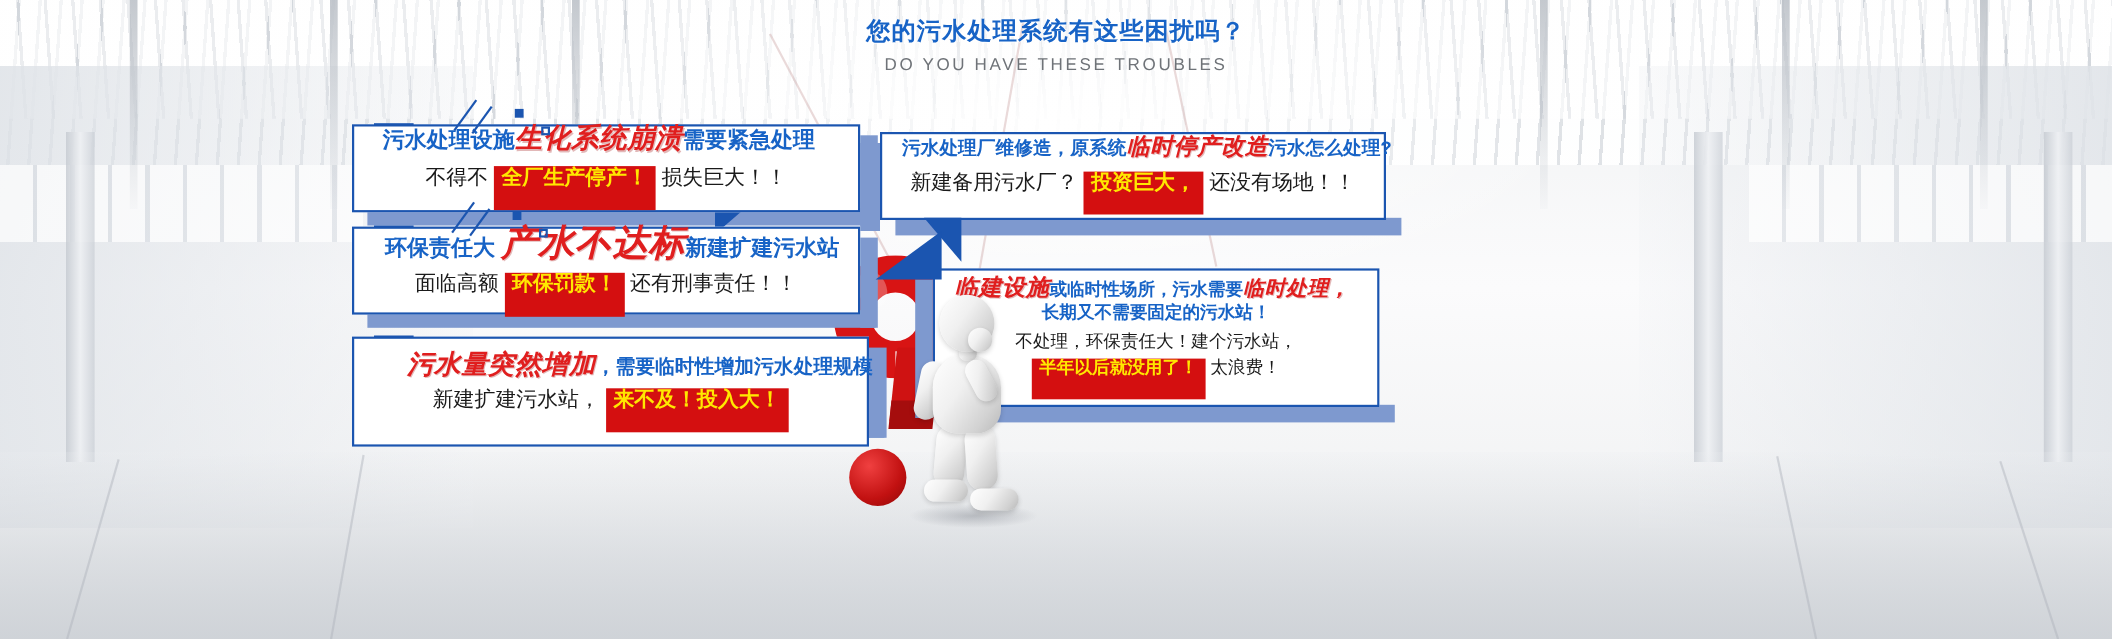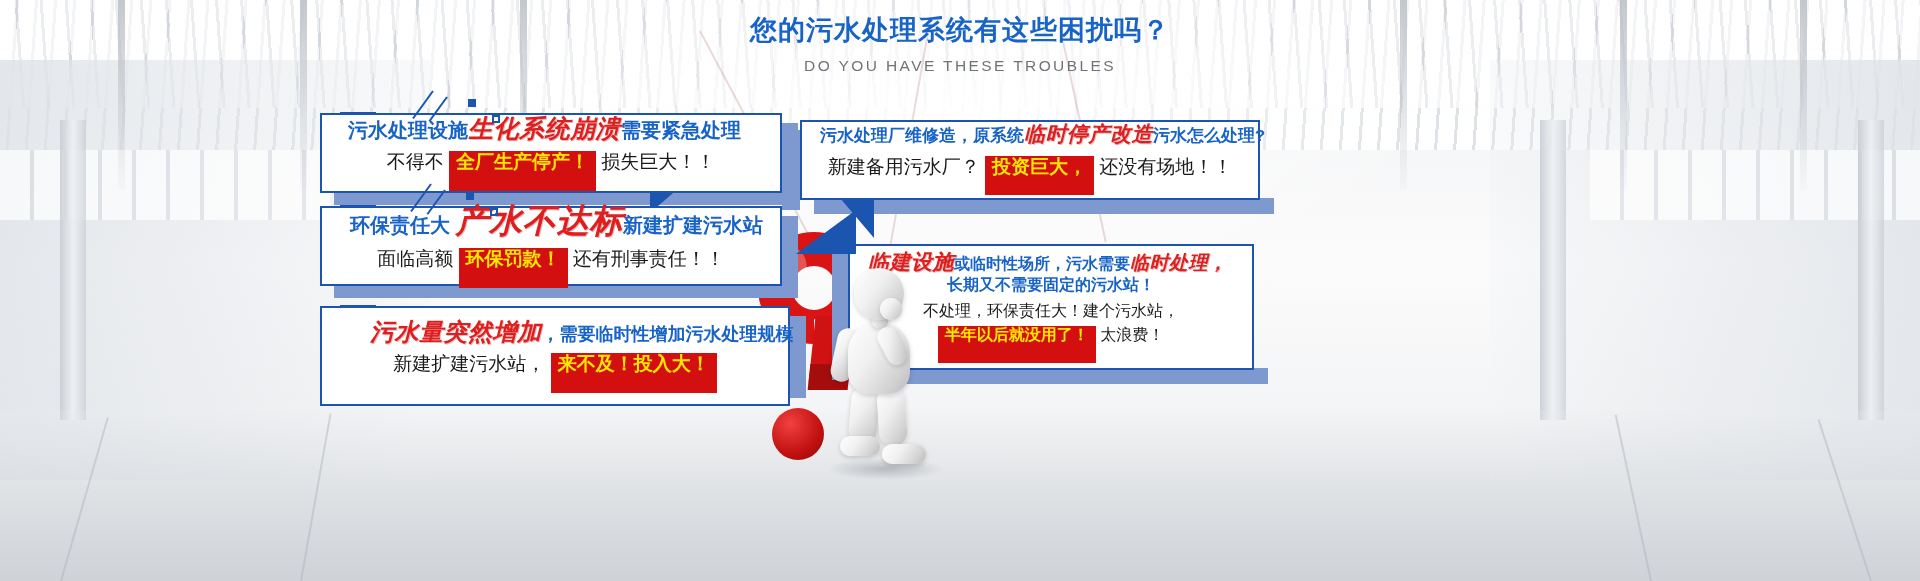--- a/index.html
+++ b/index.html
@@ -26,21 +26,21 @@
      background:linear-gradient(to bottom,rgba(236,238,241,.2),rgba(205,209,214,.9));}
   .floorln{position:absolute;bottom:0;height:170px;width:2px;background:rgba(172,178,186,.45);transform-origin:bottom;}
   .colpillar{position:absolute;top:120px;width:26px;height:300px;
      background:linear-gradient(to right,rgba(196,201,208,.8),rgba(238,240,243,.9),rgba(200,205,212,.7));}
   .winrow{position:absolute;top:150px;height:70px;
      background:repeating-linear-gradient(90deg,rgba(255,255,255,.9) 0 30px,rgba(209,214,221,.5) 30px 34px);opacity:.8;}
   .redline{position:absolute;height:2px;background:rgba(196,150,150,.35);transform-origin:left;}
 
   
   #header{position:absolute;left:0;right:0;top:16px;text-align:center;z-index:6;}
-  #title{font-size:27px;font-weight:bold;color:#1763c6;letter-spacing:1px;line-height:1.1;
+  #title{font-size:22px;font-weight:bold;color:#1763c6;letter-spacing:1px;line-height:1.1;
      text-shadow:0 1px 0 rgba(255,255,255,.9);}
   #subtitle{margin-top:11px;font-size:15.5px;color:#6f7378;letter-spacing:2.4px;font-weight:400;}
 
   
   .bub{position:absolute;z-index:10;}
   .shadow{position:absolute;background:#7e99cf;}
   .card{position:absolute;background:#ffffff;border:2px solid #1b55b0;box-sizing:border-box;
      display:flex;flex-direction:column;justify-content:center;}
   .ln{white-space:nowrap;line-height:1.05;}
   .l1{font-size:20px;font-weight:bold;}
@@ -147,21 +147,21 @@
   <div class="fpart" id="fig-head"></div>
   <div class="fpart" id="fig-armL"></div>
   <div class="fpart" id="fig-hand"></div>
 </div>
 
 <div class="bub" style="left:320px;top:113px;width:470px;height:82px;">
   <div class="shadow" style="left:14px;top:76px;width:462px;height:16px;"></div>
   <div class="shadow" style="left:462px;top:10px;width:16px;height:82px;"></div>
   <div class="tail" style="left:330px;top:74px;width:0;height:0;border-left:30px solid #1b55b0;border-bottom:26px solid transparent;"></div>
   <div class="card" style="left:0;top:0;width:462px;height:80px;padding:0 14px;">
-    <div class="ln l1" style="text-align:left;padding-left:12px;">
+    <div class="ln l1" style="text-align:left;padding-left:12px;font-family:Liberation Mono, monospace;">
       <span class="blue">污水处理设施</span><span class="red" style="font-size:25px;">生化系统崩溃</span><span class="blue">需要紧急处理</span>
     </div>
     <div class="ln l2" style="text-align:center;margin-top:9px;">
       <span class="blk">不得不</span>&nbsp;<span class="hl">全厂生产停产！</span>&nbsp;<span class="blk">损失巨大！！</span>
     </div>
   </div>
   <div class="dash" style="left:20px;top:-1px;width:36px;"></div>
   <div class="slash" style="left:112px;top:-22px;height:34px;"></div>
   <div class="slash" style="left:126px;top:-16px;height:30px;"></div>
   <div class="sq-f" style="left:148px;top:-14px;"></div>

